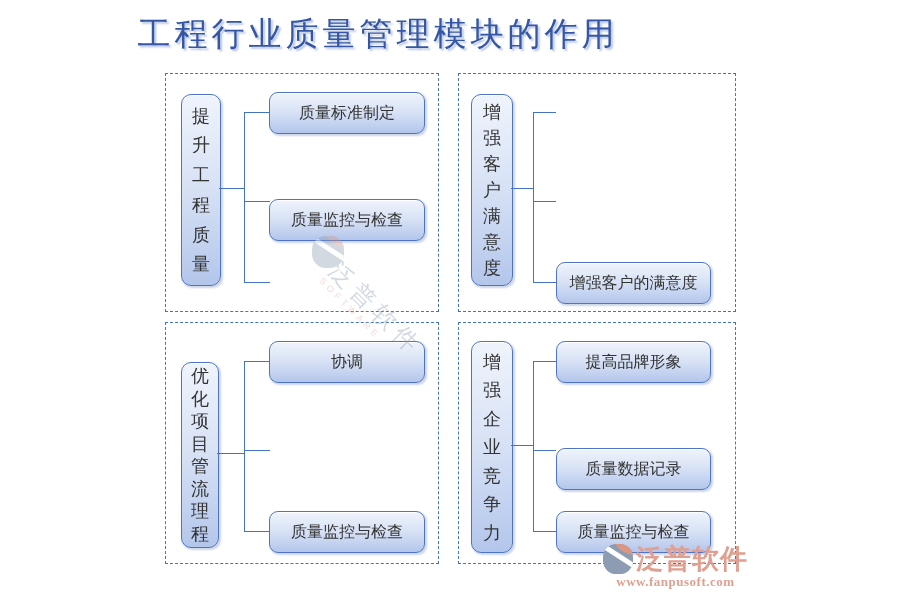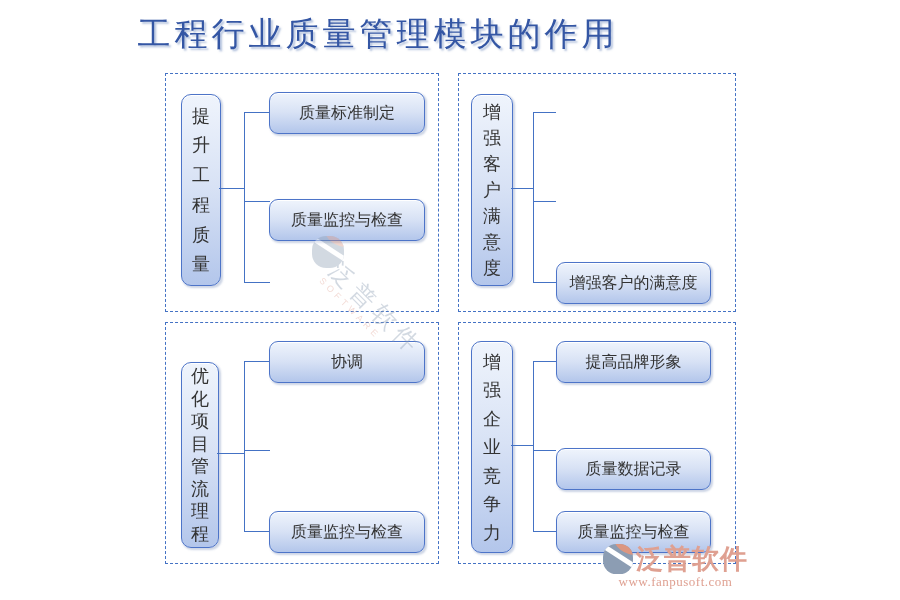--- a/index.html
+++ b/index.html
@@ -63,21 +63,21 @@
   .wm-text-wrap{
     position:absolute;left:30px;top:22px;transform:rotate(45deg);transform-origin:left top;
     display:flex;flex-direction:column;line-height:1;
   }
   .wm-text{font-size:24px;letter-spacing:6px;color:var(--gray-blue);}
   .wm-sub{font-size:9px;letter-spacing:4px;color:var(--salmon);margin-top:2px;font-family:"Liberation Sans",sans-serif;}
 
   .footer{position:absolute;right:8px;bottom:10px;z-index:7;text-align:center;}
   .footer-row{display:flex;align-items:center;justify-content:center;gap:3px;}
   .brand{font-size:27px;font-weight:700;color:var(--salmon);letter-spacing:1px;}
-  .url{font-size:13px;font-weight:400;color:var(--salmon);letter-spacing:.5px;margin-top:-3px;}
+  .url{font-size:13px;font-weight:700;color:var(--salmon);letter-spacing:.5px;margin-top:-3px;}
 </style>
 </head>
 <body>
 
 <div id="canvas">
 
   <div class="title">工程行业质量管理模块的作用</div>
 
   <div class="quad q-tl">
     <div class="vlabel-box">

